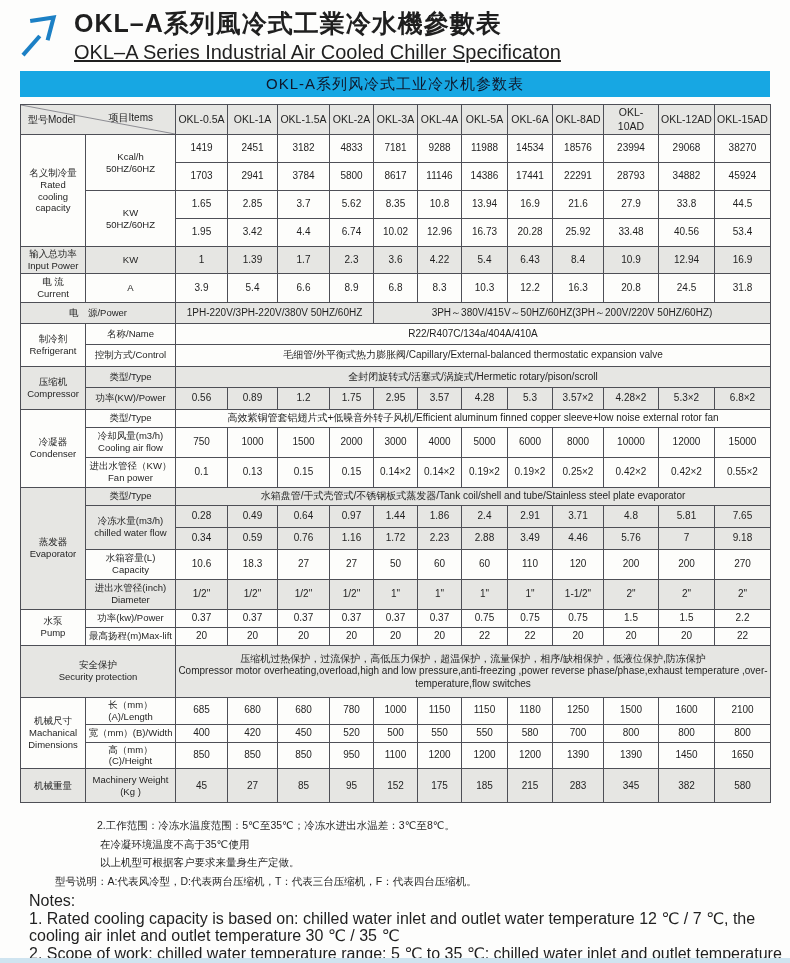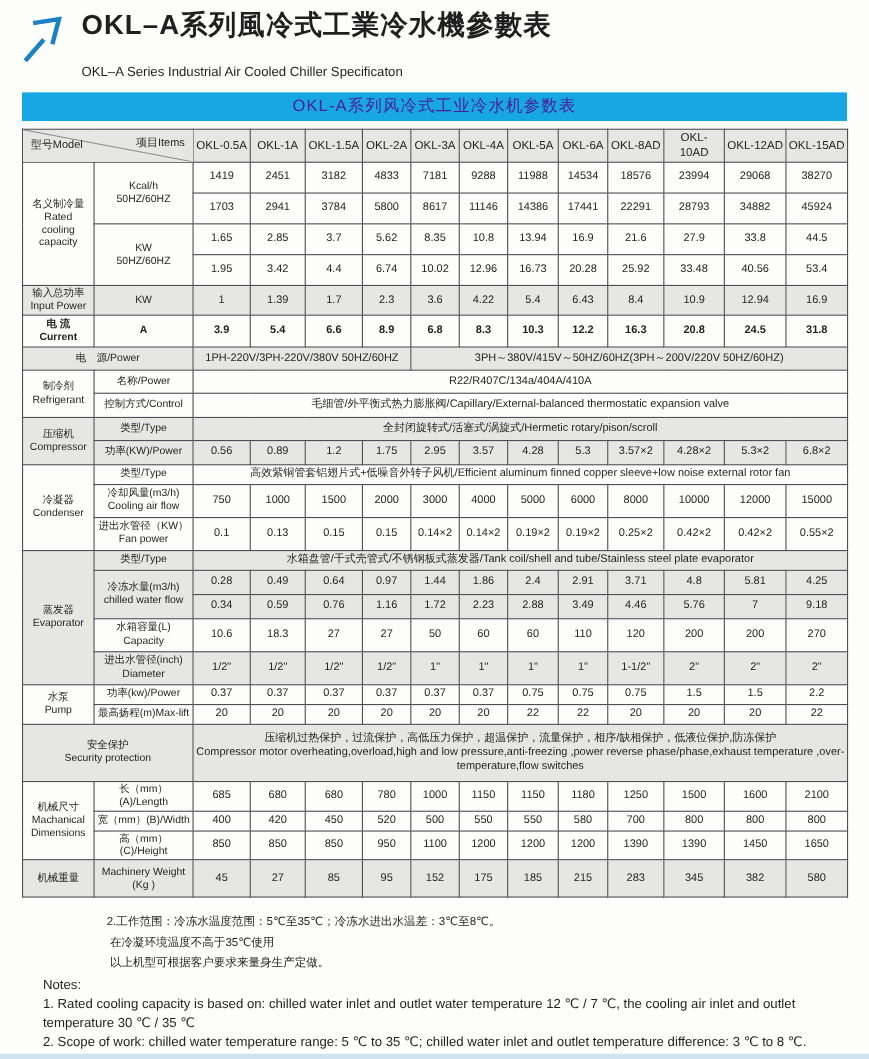--- a/index.html
+++ b/index.html
@@ -5,24 +5,24 @@
   html,body { margin:0; padding:0; }
   body {
     width:790px; height:963px; position:relative; overflow:hidden;
     background:#fdfdfc; color:#1f1f1f;
     font-family:"Liberation Sans","DejaVu Sans",sans-serif;
   }
   .page-header { display:flex; align-items:flex-start; padding:8px 0 0 16px; }
   .arrow-wrap { width:50px; height:48px; flex:0 0 50px; margin-top:4px; }
   .titles { margin-left:8px; }
   .title-zh { font-size:25px; font-weight:bold; letter-spacing:1px; line-height:30px; }
-  .title-en { font-size:12px; line-height:21px; margin-top:17px; }
+  .title-en { font-size:20px; line-height:21px; margin-top:4px;text-decoration:underline; }
   .banner {
     margin:8px 20px 7px 20px; height:26px; line-height:26px;
-    background:#17a7e3; color:#4c1d95; text-align:center;
+    background:#17a7e3; color:#0f172a; text-align:center;
     font-size:15px; letter-spacing:1px;
   }
   table.spec {
     border-collapse:collapse; table-layout:fixed;
     width:750px; margin:0 20px;
   }
   table.spec td {
     border:1px solid #4e4f56; vertical-align:middle; text-align:center;
     padding:1px 2px; white-space:pre-line; overflow:hidden;
     line-height:1.25;
@@ -30,25 +30,25 @@
   td.g { background:#e6e6e3; }
   td.w { background:#fdfdfb; }
   td.lbl { font-size:9.5px; }
   td.val { font-size:10px; }
   td.mtx { font-size:10px; }
   td.sec { font-size:10px; text-align:left; padding:3px 6px; line-height:1.45; }
   td.mhdr { font-size:10.5px; }
   td.corner { position:relative; padding:0; }
   td.corner svg { position:absolute; left:0; top:0; width:100%; height:100%; }
   .ctl { position:absolute; left:7px; top:50%; transform:translateY(-50%); font-size:10px; }
-  .cbr { position:absolute; right:7px; top:45%; transform:translateY(-50%); font-size:10px; }
+  .cbr { position:absolute; right:22px; top:45%; transform:translateY(-50%); font-size:10px; }
   .notes { margin-top:13px; }
   .note-zh { margin-left:55px; font-size:10.5px; line-height:18.5px; white-space:pre-wrap; }
   .notes-en { margin-top:2px; }
-  .note-en { margin-left:19px; margin-right:8px; font-size:12px; line-height:17.5px; white-space:pre-wrap;padding-left:20px; }
+  .note-en { margin-left:9px; margin-right:8px; font-size:16px; line-height:17.5px; white-space:pre-wrap;padding-left:20px; }
   .bottom-bar { position:absolute; left:0; right:0; bottom:0; height:5px; background:#cfe4f0; }
 </style>
 </head>
 <body>
 
 <div class="page-header">
   <div class="arrow-wrap">
     <svg viewBox="0 0 40 40" width="50" height="48">
       <path d="M 5,36 L 19,20" stroke="#1c80c5" stroke-width="3.4" fill="none"></path>
       <path d="M 11,7.5 L 30.5,4.5 L 25.5,23.5" stroke="#1c80c5" stroke-width="3.4" fill="none"></path>
@@ -171,21 +171,21 @@
         <td class="g val">2.3</td>
         <td class="g val">3.6</td>
         <td class="g val">4.22</td>
         <td class="g val">5.4</td>
         <td class="g val">6.43</td>
         <td class="g val">8.4</td>
         <td class="g val">10.9</td>
         <td class="g val">12.94</td>
         <td class="g val">16.9</td>
       </tr>
-      <tr style="height: 29px; font-weight: bold;">
+      <tr style="height: 29px;">
         <td class="w lbl">电 流
 Current</td>
         <td class="w lbl">A</td>
         <td class="w val">3.9</td>
         <td class="w val">5.4</td>
         <td class="w val">6.6</td>
         <td class="w val">8.9</td>
         <td class="w val">6.8</td>
         <td class="w val">8.3</td>
         <td class="w val">10.3</td>
@@ -196,21 +196,21 @@
         <td class="w val">31.8</td>
       </tr>
       <tr style="height: 21px;">
         <td class="g lbl" colspan="2" rowspan="1">电　源/Power</td>
         <td class="g mtx" colspan="4" rowspan="1">1PH-220V/3PH-220V/380V 50HZ/60HZ</td>
         <td class="g mtx" colspan="8" rowspan="1">3PH～380V/415V～50HZ/60HZ(3PH～200V/220V  50HZ/60HZ)</td>
       </tr>
       <tr style="height: 21px;">
         <td class="w lbl" colspan="1" rowspan="2">制冷剂
 Refrigerant</td>
-        <td class="w lbl">名称/Power</td>
+        <td class="w lbl">名称/Name</td>
         <td class="w mtx" colspan="12" rowspan="1">R22/R407C/134a/404A/410A</td>
       </tr>
       <tr style="height: 22px;">
         <td class="w lbl">控制方式/Control</td>
         <td class="w mtx" colspan="12" rowspan="1">毛细管/外平衡式热力膨胀阀/Capillary/External-balanced thermostatic expansion valve</td>
       </tr>
       <tr style="height: 21px;">
         <td class="g lbl" colspan="1" rowspan="2">压缩机
 Compressor</td>
         <td class="g lbl">类型/Type</td>
@@ -282,21 +282,21 @@
         <td class="g val">0.49</td>
         <td class="g val">0.64</td>
         <td class="g val">0.97</td>
         <td class="g val">1.44</td>
         <td class="g val">1.86</td>
         <td class="g val">2.4</td>
         <td class="g val">2.91</td>
         <td class="g val">3.71</td>
         <td class="g val">4.8</td>
         <td class="g val">5.81</td>
-        <td class="g val">4.25</td>
+        <td class="g val">7.65</td>
       </tr>
       <tr style="height: 22px;">
         <td class="g val">0.34</td>
         <td class="g val">0.59</td>
         <td class="g val">0.76</td>
         <td class="g val">1.16</td>
         <td class="g val">1.72</td>
         <td class="g val">2.23</td>
         <td class="g val">2.88</td>
         <td class="g val">3.49</td>
@@ -441,20 +441,21 @@
         <td class="g val">382</td>
         <td class="g val">580</td>
       </tr>
     </tbody>
   </table>
 
 <div class="notes">
     <div class="note-zh">　　　　2.工作范围：冷冻水温度范围：5℃至35℃；冷冻水进出水温差：3℃至8℃。</div>
     <div class="note-zh">　　　　 在冷凝环境温度不高于35℃使用</div>
     <div class="note-zh">　　　　 以上机型可根据客户要求来量身生产定做。</div>
+    <div class="note-zh">型号说明：A:代表风冷型，D:代表两台压缩机，T：代表三台压缩机，F：代表四台压缩机。</div>
   </div>
 <div class="notes notes-en">
     <div class="note-en">Notes:</div>
     <div class="note-en">1. Rated cooling capacity is based on: chilled water inlet and outlet water temperature 12 ℃ / 7 ℃, the cooling air inlet and outlet temperature 30 ℃ / 35 ℃</div>
     <div class="note-en">2. Scope of work: chilled water temperature range: 5 ℃ to 35 ℃; chilled water inlet and outlet temperature difference: 3 ℃ to 8 ℃.</div>
   </div>
 
 <div class="bottom-bar"></div>
 
 </body></html>

